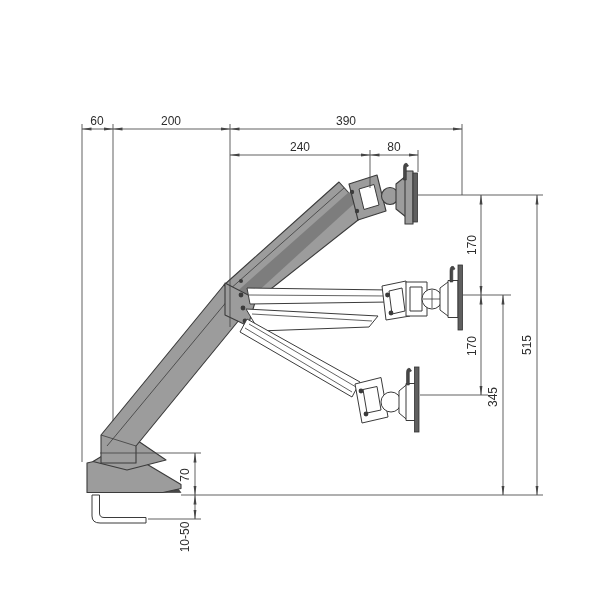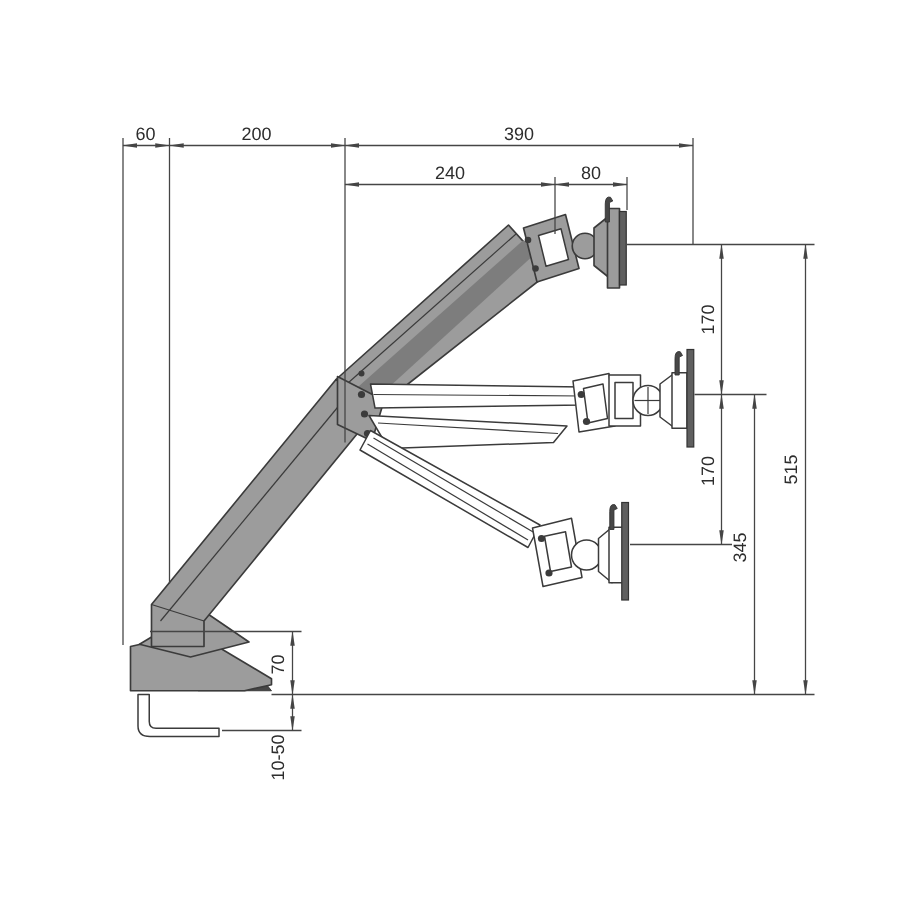--- a/index.html
+++ b/index.html
@@ -1,16 +1,16 @@
 <!DOCTYPE html>
 <html><head>
 <meta charset="utf-8">
 <style>
   html,body{margin:0;padding:0;background:#ffffff;width:600px;height:600px;overflow:hidden;}
-  .canvas{position:relative;width:600px;height:517px;background:#ffffff;}
+  .canvas{position:relative;width:600px;height:517px;background:#ffffff;margin-top:32px;}
   svg{display:block;}
   .gray{fill:#9c9c9c;stroke:#3b3b3b;stroke-width:1.1;stroke-linejoin:round;}
   .mid{fill:#7d7d7d;stroke:none;}
   .white{fill:#ffffff;stroke:#3b3b3b;stroke-width:1;stroke-linejoin:round;}
   .plate{fill:#5f5f5f;stroke:#333333;stroke-width:0.8;}
   .dark{fill:#474747;stroke:#333333;stroke-width:0.6;}
   .dot{fill:#3b3b3b;stroke:none;}
   .thin{stroke:#3b3b3b;stroke-width:0.8;fill:none;}
   .dim{stroke:#454545;stroke-width:0.85;fill:none;}
   .dim-text{fill:#2d2d2d;font-family:"Liberation Sans",sans-serif;font-size:12px;}

